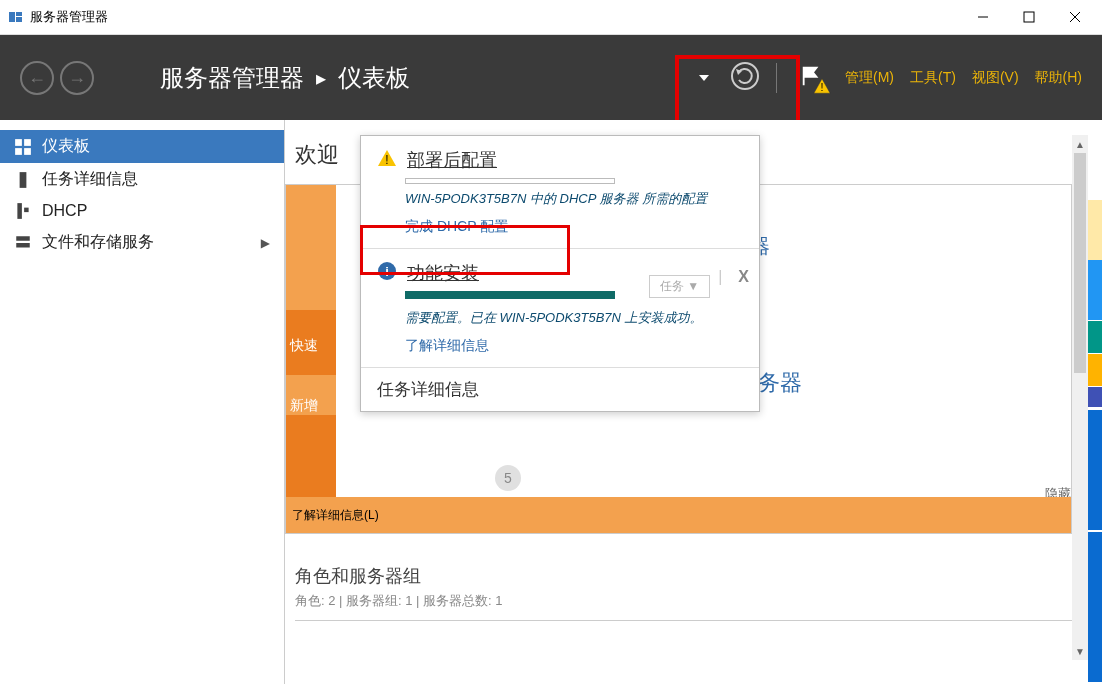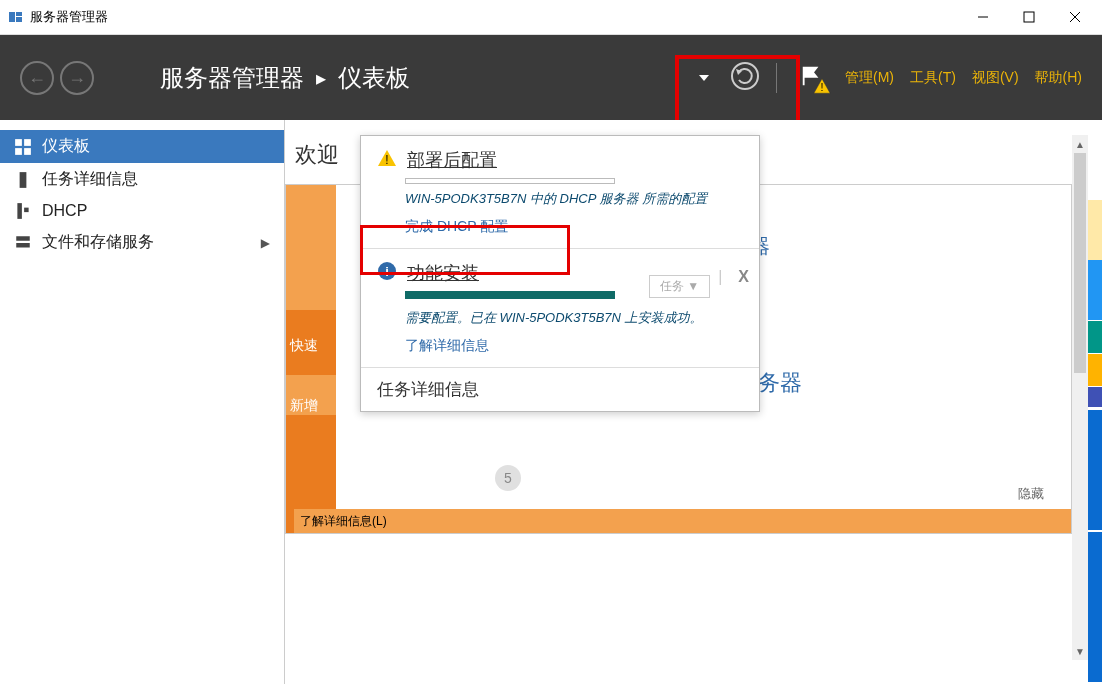--- a/index.html
+++ b/index.html
@@ -213,26 +213,31 @@
       <div class="orange-strip"></div>
       <div class="orange-strip-light" style="top:0; height:125px;"></div>
       <div class="orange-label" style="top:104px;margin-top:48px;">快速</div>
       <div class="orange-strip-light" style="top:190px; height:40px;"></div>
       <div class="orange-label" style="top:212px;">新增</div>
       <div style="position:absolute; left:464px; top:48px; font-size:20px; color:#2f6aa9;">器</div>
       <div style="position:absolute; left:450px; top:183px; font-size:22px; color:#2f6aa9;">服务器</div>
       <div class="step-row" style="position:absolute; left:209px; top:280px;">
         <span class="step-num">5</span>
       </div>
-      <span class="hide-link" style="position:absolute; right:27px; bottom:30px;">隐藏</span>
-      <div style="position:absolute; left:0; bottom:0; right:0; height:24px; background:#f3a14e; display:flex; align-items:center;margin-left:8px;">
+      <span class="hide-link" style="position:absolute; right:0; bottom:30px;">隐藏</span>
+      <div style="position:absolute; left:0; bottom:0; right:0; height:36px; background:#f3a14e; display:flex; align-items:center;">
         <span class="learn-more">了解详细信息(L)</span>
       </div>
     </div>
 
+    <div class="roles-section">
+      <div class="roles-title">角色和服务器组</div>
+      <div class="roles-sub">角色: 2 | 服务器组: 1 | 服务器总数: 1</div>
+      <hr class="roles-hr">
+    </div>
   </div>
 </div>
 
 <div class="popup">
   <div class="popup-section">
     <div class="popup-header">
       <span>
         <svg width="20" height="20" viewBox="0 0 20 20">
             <polygon points="10,2 19,18 1,18" fill="#f9c300"></polygon>
             <text x="10" y="16" text-anchor="middle" font-size="12" fill="#000">!</text>

